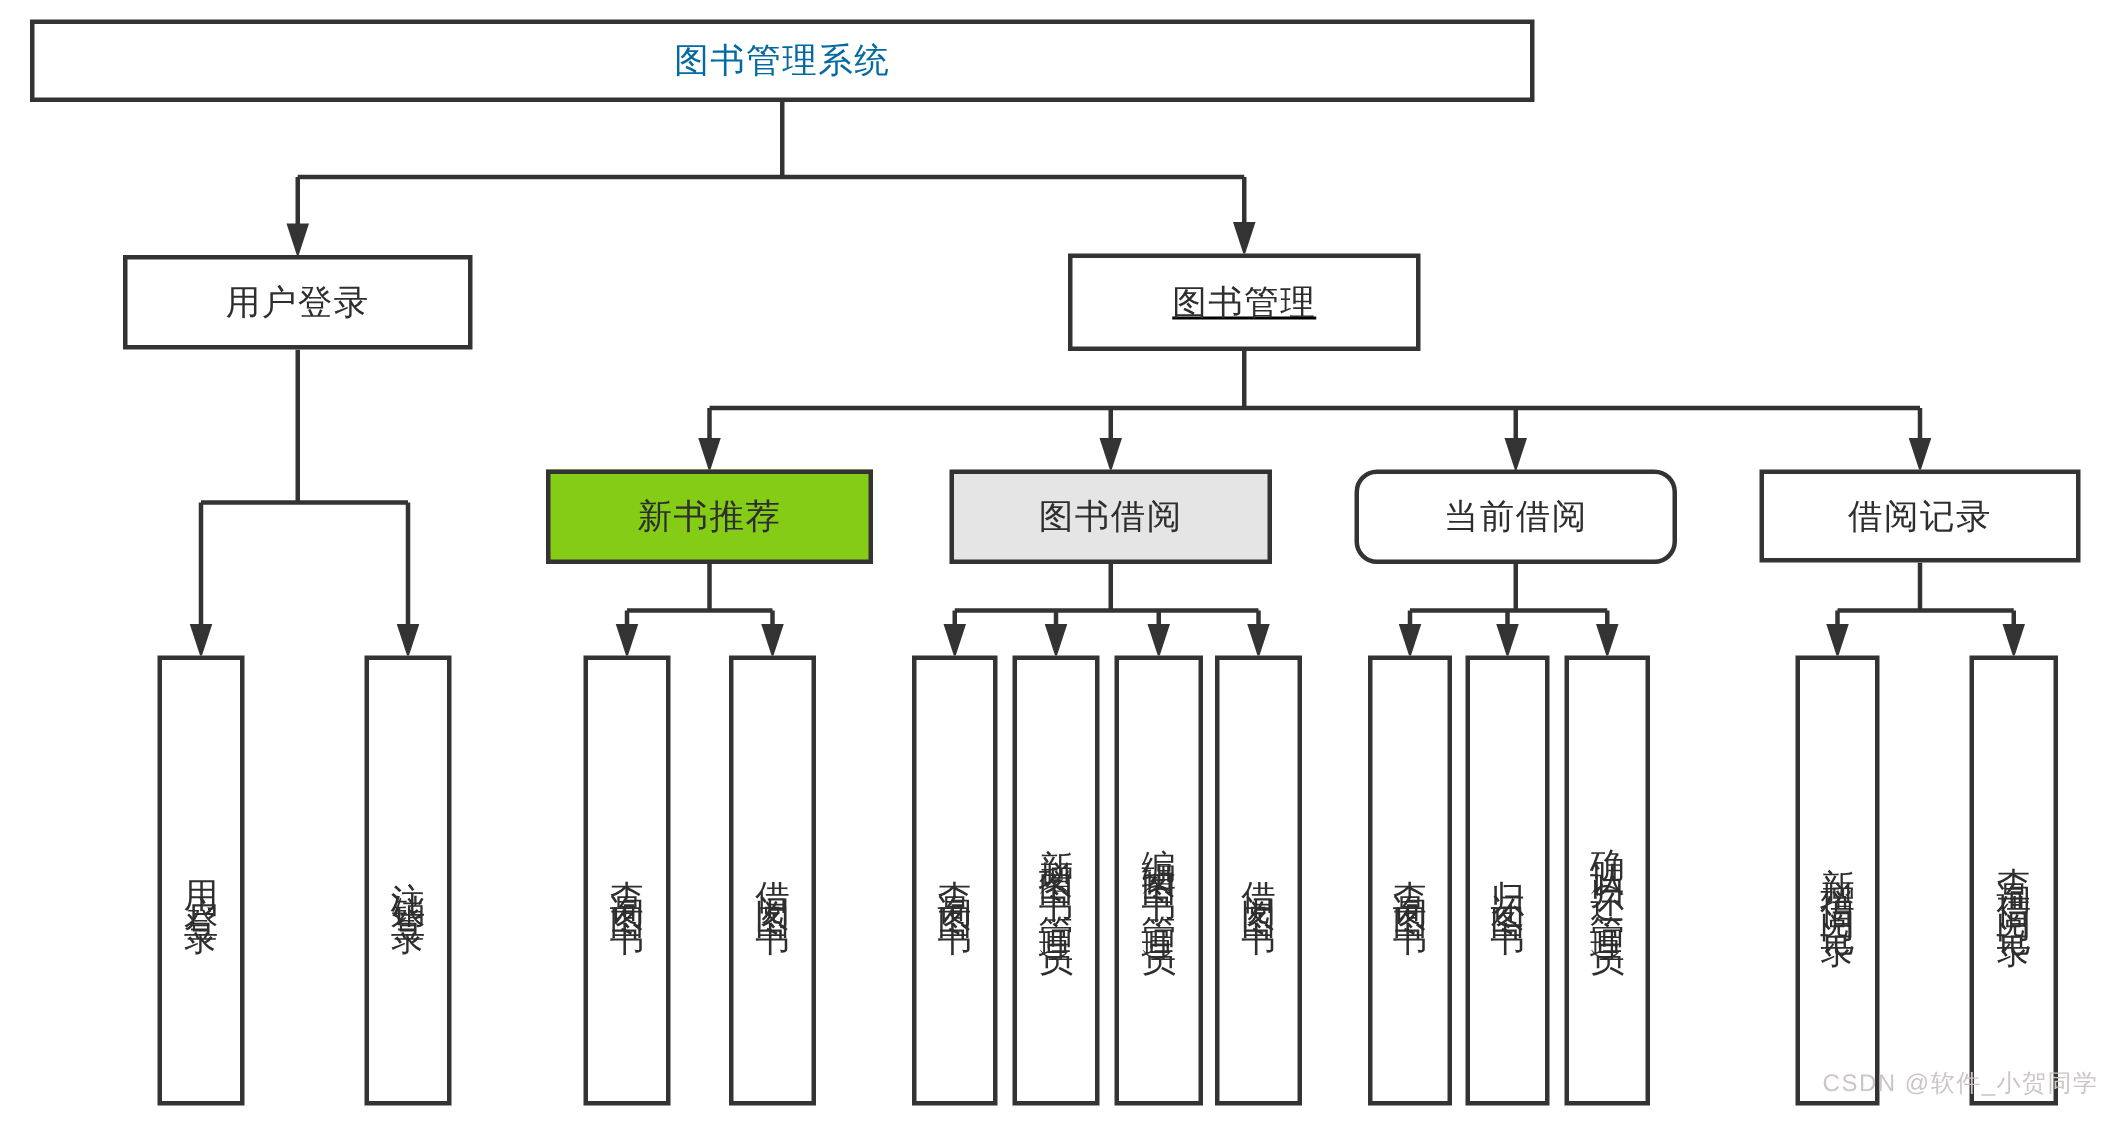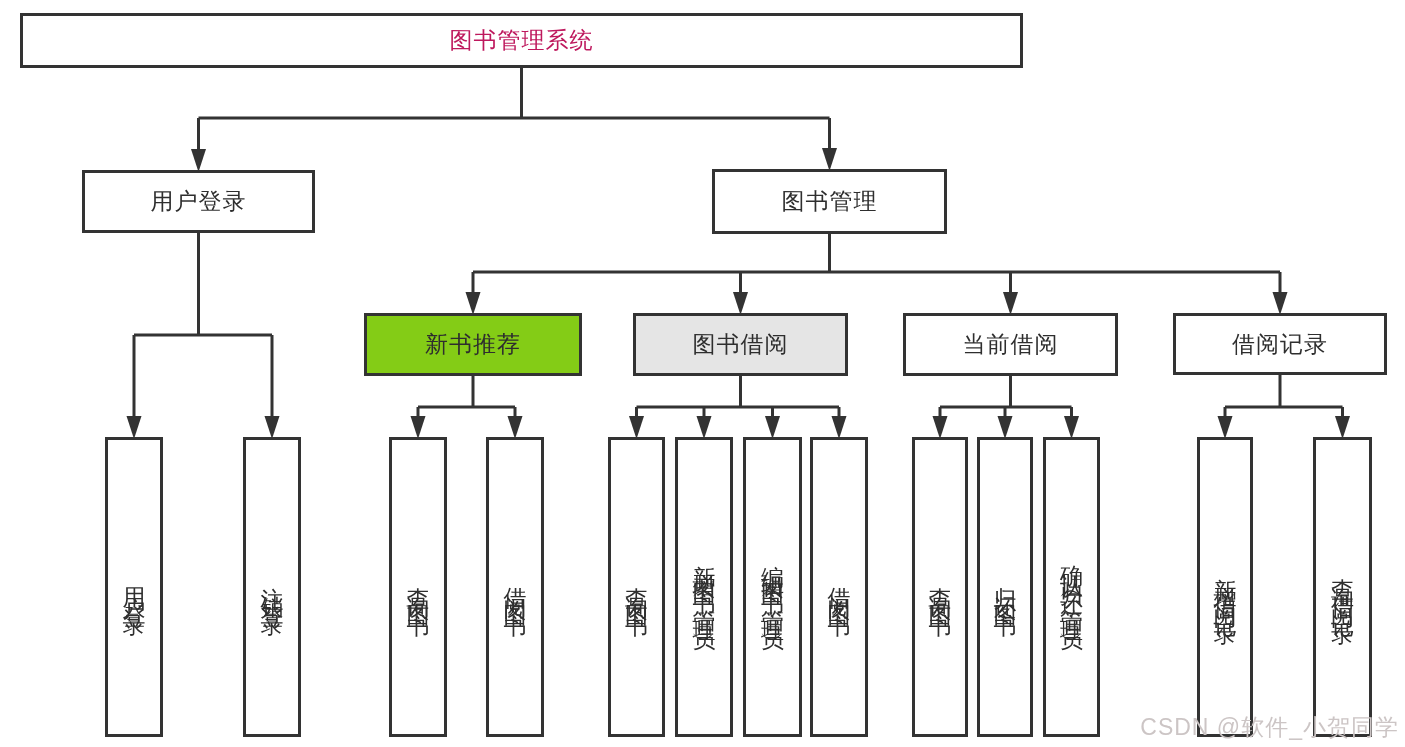--- a/index.html
+++ b/index.html
@@ -36,21 +36,21 @@
     writing-mode: vertical-rl;
     text-orientation: mixed;
     letter-spacing: 9px;
     line-height: 1;
     white-space: normal;
   }
   #watermark {
     position: absolute;
     right: 6px;
     top: 712px;
-    font-size: 23px;
+    font-size: 16px;
     letter-spacing: 1px;
     z-index: 20;
     white-space: nowrap;
   }
 </style>
 </head>
 <body>
 
 <div id="canvas">
   <svg id="edges" xmlns="http://www.w3.org/2000/svg" viewBox="0 0 1405 747">
@@ -102,35 +102,35 @@
       <polygon points="1064,416 1079,416 1071.5,439" fill="#333333"></polygon>
       <path d="M1280 375 V407" stroke="#333333" stroke-width="3" fill="none"></path>
       <path d="M1225 407 H1342.5" stroke="#333333" stroke-width="3" fill="none"></path>
       <path d="M1225 407 V422" stroke="#333333" stroke-width="3" fill="none"></path>
       <polygon points="1217.5,416 1232.5,416 1225,439" fill="#333333"></polygon>
       <path d="M1342.5 407 V422" stroke="#333333" stroke-width="3" fill="none"></path>
       <polygon points="1335,416 1350,416 1342.5,439" fill="#333333"></polygon>
     </svg>
   <div id="nodes">
       <div class="node" style="left: 20px; top: 13px; width: 1003px; height: 55px; border-color: rgb(51, 51, 51); background: rgb(255, 255, 255);">
-        <span class="lbl" style="color: #be185d;">图书管理系统</span>
+        <span class="lbl" style="color: #0369a1;">图书管理系统</span>
       </div>
       <div class="node" style="left: 82px; top: 170px; width: 233px; height: 63px; border-color: rgb(51, 51, 51); background: rgb(255, 255, 255);">
         <span class="lbl" style="color: rgb(46, 46, 46);">用户登录</span>
       </div>
-      <div class="node" style="left: 712px; top: 169px; width: 235px; height: 65px; border-color: rgb(51, 51, 51); background: rgb(255, 255, 255);">
+      <div class="node" style="left: 712px; top: 169px; width: 235px; height: 65px; border-color: rgb(51, 51, 51); background: rgb(255, 255, 255); text-decoration: underline;">
         <span class="lbl" style="color: rgb(46, 46, 46);">图书管理</span>
       </div>
       <div class="node" style="left: 364px; top: 313px; width: 218px; height: 63px; border-color: rgb(51, 51, 51); background: #84cc16;">
         <span class="lbl" style="color: rgb(46, 46, 46);">新书推荐</span>
       </div>
       <div class="node" style="left: 633px; top: 313px; width: 215px; height: 63px; border-color: rgb(51, 51, 51); background: #e5e5e5;">
         <span class="lbl" style="color: rgb(46, 46, 46);">图书借阅</span>
       </div>
-      <div class="node" style="left: 903px; top: 313px; width: 215px; height: 63px; border-color: rgb(51, 51, 51); background: rgb(255, 255, 255);">
+      <div class="node" style="left: 903px; top: 313px; width: 215px; height: 63px; border-color: rgb(51, 51, 51); background: rgb(255, 255, 255); border-radius: 15px;">
         <span class="lbl" style="color: rgb(46, 46, 46);">当前借阅</span>
       </div>
       <div class="node" style="left: 1173px; top: 313px; width: 214px; height: 62px; border-color: rgb(51, 51, 51); background: rgb(255, 255, 255);">
         <span class="lbl" style="color: rgb(46, 46, 46);">借阅记录</span>
       </div>
       <div class="node vertical" style="left: 105px; top: 437px; width: 58px; height: 300px; border-color: rgb(51, 51, 51); background: rgb(255, 255, 255);">
         <span class="lbl" style="color: rgb(46, 46, 46);">用户登录</span>
       </div>
       <div class="node vertical" style="left: 243px; top: 437px; width: 58px; height: 300px; border-color: rgb(51, 51, 51); background: rgb(255, 255, 255);">
         <span class="lbl" style="color: rgb(46, 46, 46);">注销登录</span>

